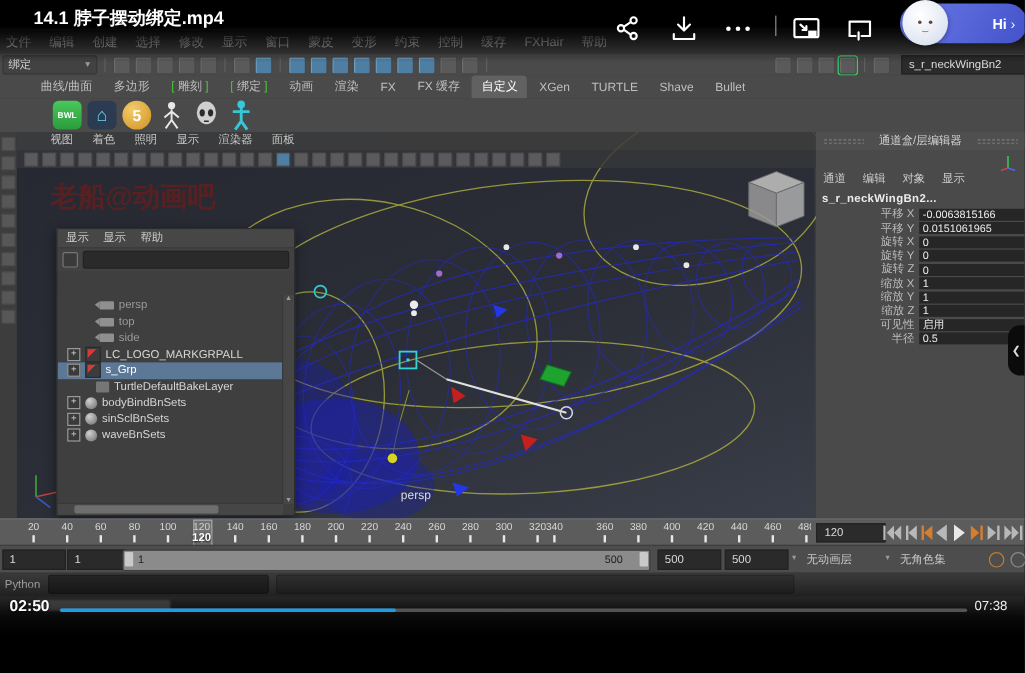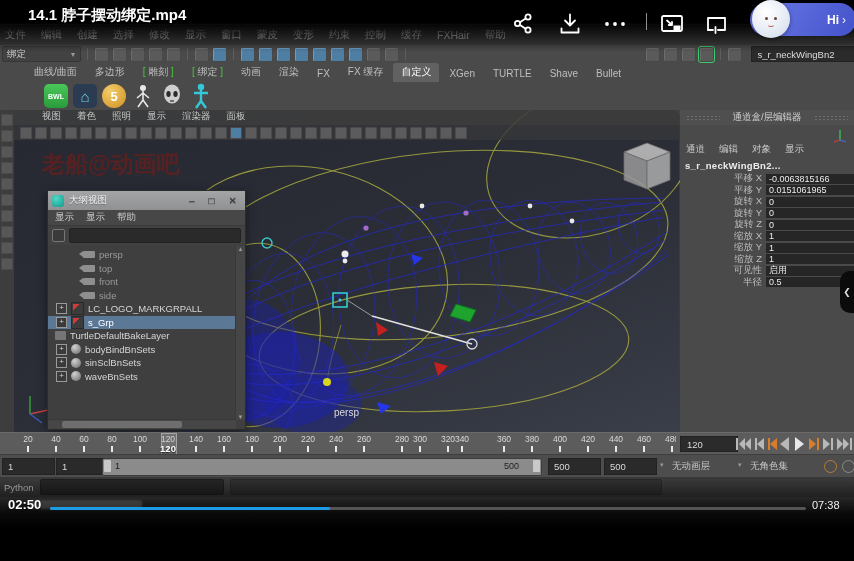--- a/index.html
+++ b/index.html
@@ -39,21 +39,21 @@
   .ol-title{height:19px;background:linear-gradient(#a3a5a7,#8f9193);display:flex;align-items:center;color:#f2f2f2;text-shadow:0 1px 1px rgba(0,0,0,.35);padding-left:4px;gap:5px}
   .ol-mayaicon{width:12px;height:12px;border-radius:3px;background:radial-gradient(circle at 35% 30%,#4fd9c8,#15998a)}
   .ol-btns{margin-left:auto;display:flex;gap:14px;padding-right:8px;color:#333;font-size:10px}
   .ol-menus{height:15px;background:#474747;display:flex;gap:12px;align-items:center;padding-left:7px;color:#cccccc;border-bottom:1px solid #3a3a3a}
   .ol-search{height:19px;display:flex;align-items:center;gap:4px;padding:0 4px;background:#424242}
   .ol-search .box{flex:1;height:13px;background:#2a2a2a;border:1px solid #222;border-radius:2px}
   .ol-list{position:absolute;left:0;top:55px;right:9px;bottom:9px;background:#3f3f3f;padding-top:2px;overflow:hidden}
   .ol-row{height:13.5px;display:flex;align-items:center;gap:4px;color:#d6d6d6;white-space:nowrap}
   .ol-row.cam{padding-left:30px;color:#9a9a9a}
   .ol-row.l1{padding-left:8px}
-  .ol-row.l2{padding-left:7px}
+  .ol-row.l2{padding-left:32px}
   .ol-row.sel{background:#5b7896;color:#fff}
   .plus{width:9px;height:9px;border:1px solid #9a9a9a;background:#3a3a3a;color:#d5d5d5;font-size:8px;line-height:7px;text-align:center;flex:0 0 auto}
   .ic-cam{width:12px;height:7px;background:#8f8f8f;border-radius:1px;position:relative;margin-left:5px;flex:0 0 auto}
   .ic-cam::before{content:"";position:absolute;left:-4px;top:0;border-right:4px solid #8f8f8f;border-top:3.5px solid transparent;border-bottom:3.5px solid transparent}
   .ic-tr{width:11px;height:11px;background:#3c3c3c;border:1px solid #2a2a2a;position:relative;flex:0 0 auto}
   .ic-tr::before{content:"";position:absolute;inset:1px;background:linear-gradient(135deg,#d33a3a 0%,#d33a3a 38%,transparent 39%)}
   .ic-bk{width:11px;height:9px;background:#8a8a8a;border-radius:1px;opacity:.75;flex:0 0 auto}
   .ic-set{width:10px;height:10px;border-radius:50%;background:radial-gradient(circle at 35% 30%,#d0d0d0,#696969);flex:0 0 auto}
   .ol-vscroll{position:absolute;right:0;top:55px;bottom:9px;width:9px;background:#464646;border-left:1px solid #383838;color:#9c9c9c;font-size:6px;display:flex;flex-direction:column;justify-content:space-between;align-items:center}
   .ol-hscroll{position:absolute;left:0;bottom:0;right:9px;height:9px;background:#464646;border-top:1px solid #383838;display:flex;align-items:center}
@@ -339,50 +339,37 @@
           <g stroke-width="1.4">
             <path d="M16 304 L34 300" stroke="#c24040"></path>
             <path d="M16 304 L16 286" stroke="#3aa33a"></path>
             <path d="M16 304 L28 313" stroke="#3a5ac2"></path>
           </g>
           <text x="28" y="62" font-size="23" font-weight="bold" fill="#5e2020" opacity="0.9">老船@动画吧</text>
           <text x="320" y="306" font-size="10" fill="#dcdcdc">persp</text>
         </svg>
 
         <div class="outliner">
-          <div class="ol-title">
-            <span class="ol-mayaicon"></span>
-            <span>大纲视图</span>
-            <span class="ol-btns">
-              <span>–</span>
-              <span>□</span>
-              <span>✕</span>
-            </span>
-          </div>
           <div class="ol-menus">
             <span>显示</span>
             <span>显示</span>
             <span>帮助</span>
           </div>
           <div class="ol-search">
             <span style="width:11px;height:11px;border:1px solid #777;border-radius:2px;background:#3a3a3a"></span>
             <span class="box"></span>
           </div>
           <div class="ol-list">
             <div class="ol-row cam">
                 <span class="ic-cam"></span>
                 <span>persp</span>
               </div>
             <div class="ol-row cam">
                 <span class="ic-cam"></span>
                 <span>top</span>
-              </div>
-            <div class="ol-row cam">
-                <span class="ic-cam"></span>
-                <span>front</span>
               </div>
             <div class="ol-row cam">
                 <span class="ic-cam"></span>
                 <span>side</span>
               </div>
             <div class="ol-row l1">
                 <span class="plus">+</span>
                 <span class="ic-tr"></span>
                 <span>LC_LOGO_MARKGRPALL</span>
               </div>
@@ -492,21 +479,21 @@
           <div class="tick" style="left: 98px;">80<i></i></div>
           <div class="tick" style="left: 126px;">100<i></i></div>
           <div class="tick" style="left: 154px;">120<i></i></div>
           <div class="tick" style="left: 182px;">140<i></i></div>
           <div class="tick" style="left: 210px;">160<i></i></div>
           <div class="tick" style="left: 238px;">180<i></i></div>
           <div class="tick" style="left: 266px;">200<i></i></div>
           <div class="tick" style="left: 294px;">220<i></i></div>
           <div class="tick" style="left: 322px;">240<i></i></div>
           <div class="tick" style="left: 350px; text-align: center;">260<i></i></div>
-          <div class="tick" style="left: 388px;">280<i></i></div>
+          <div class="tick" style="left: 378px;">280<i></i></div>
           <div class="tick" style="left: 406px;">300<i></i></div>
           <div class="tick" style="left: 434px;">320<i></i></div>
           <div class="tick" style="left: 448px;">340<i></i></div>
           <div class="tick" style="left: 490px;">360<i></i></div>
           <div class="tick" style="left: 518px; text-align: center;">380<i></i></div>
           <div class="tick" style="left: 546px;">400<i></i></div>
           <div class="tick" style="left: 574px;">420<i></i></div>
           <div class="tick" style="left: 602px;">440<i></i></div>
           <div class="tick" style="left: 630px;">460<i></i></div>
           <div class="tick" style="left: 658px;">480<i></i></div>

